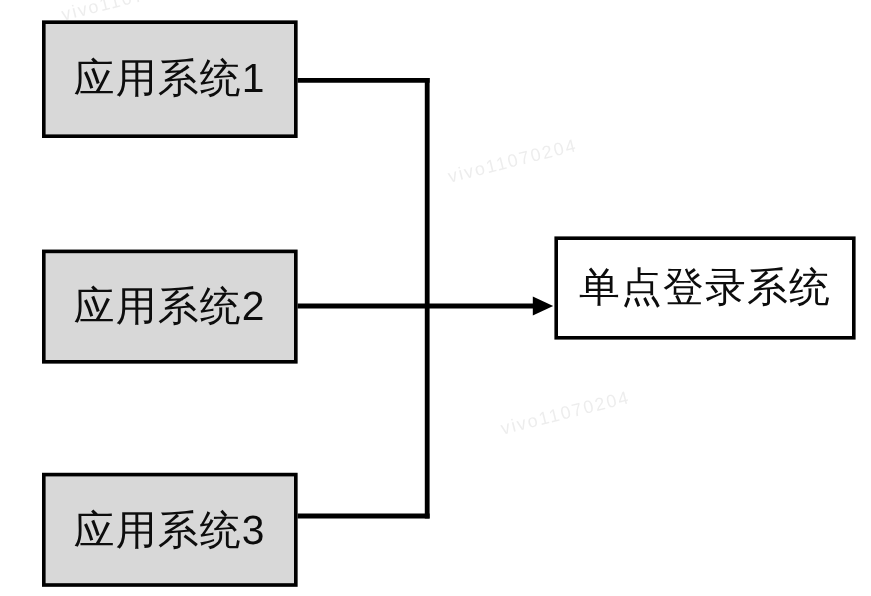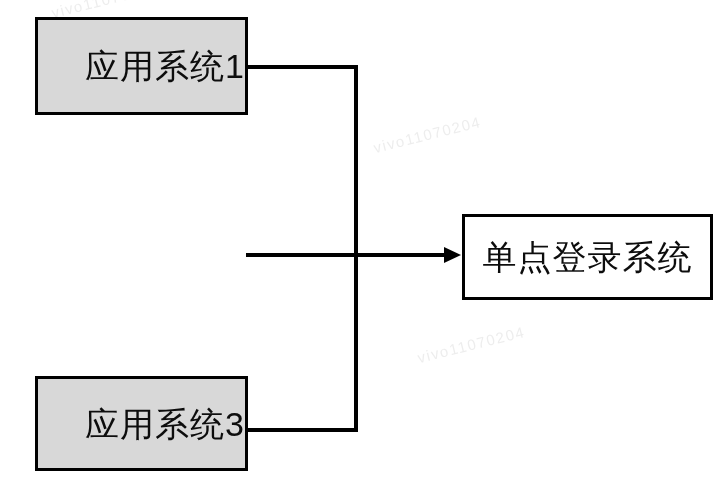--- a/index.html
+++ b/index.html
@@ -31,36 +31,35 @@
     flex-direction: column;
     align-items: center;
     justify-content: center;
     z-index: 2;
     text-align: center;
   }
   .node-app {
     left: 35px;
     width: 213px;
     background: #d8d8d8;
-    align-items: flex-end;
   }
   .node-label {
     font-size: 34px;
     font-weight: 400;
     color: #0d0d0d;
     letter-spacing: 1px;
     line-height: 40px;
     white-space: nowrap;
   }
   #node-app1 { top: 17px;  height: 98px; }
   #node-app2 { top: 208px; height: 95px; }
-  #node-app3 { top: 376px; height: 95px; }
+  #node-app3 { top: 394px; height: 95px; }
   #node-sso {
     left: 462px;
-    top: 214px;
+    top: 197px;
     width: 251px;
     height: 86px;
     background: #ffffff;
   }
   #node-sso .node-label { line-height: 39px; }
   .watermark {
     position: absolute;
     z-index: 0;
     color: rgba(140, 140, 140, 0.16);
     font-size: 15px;
@@ -92,20 +91,23 @@
     <path d="M 246 430 H 358" stroke="#000000" stroke-width="4" fill="none"></path>
 
     <path d="M 246 255 H 447" stroke="#000000" stroke-width="4" fill="none"></path>
     <polygon points="461,255 444,247 444,263" fill="#000000"></polygon>
   </svg>
 
   <div class="node node-app" id="node-app1">
     <span class="node-label">应用系统1</span>
   </div>
 
+  <div class="node node-app" id="node-app2">
+    <span class="node-label">应用系统2</span>
+  </div>
 
   <div class="node node-app" id="node-app3">
     <span class="node-label">应用系统3</span>
   </div>
 
   <div class="node" id="node-sso">
     <span class="node-label">单点登录系统</span>
   </div>
 
 </div>

